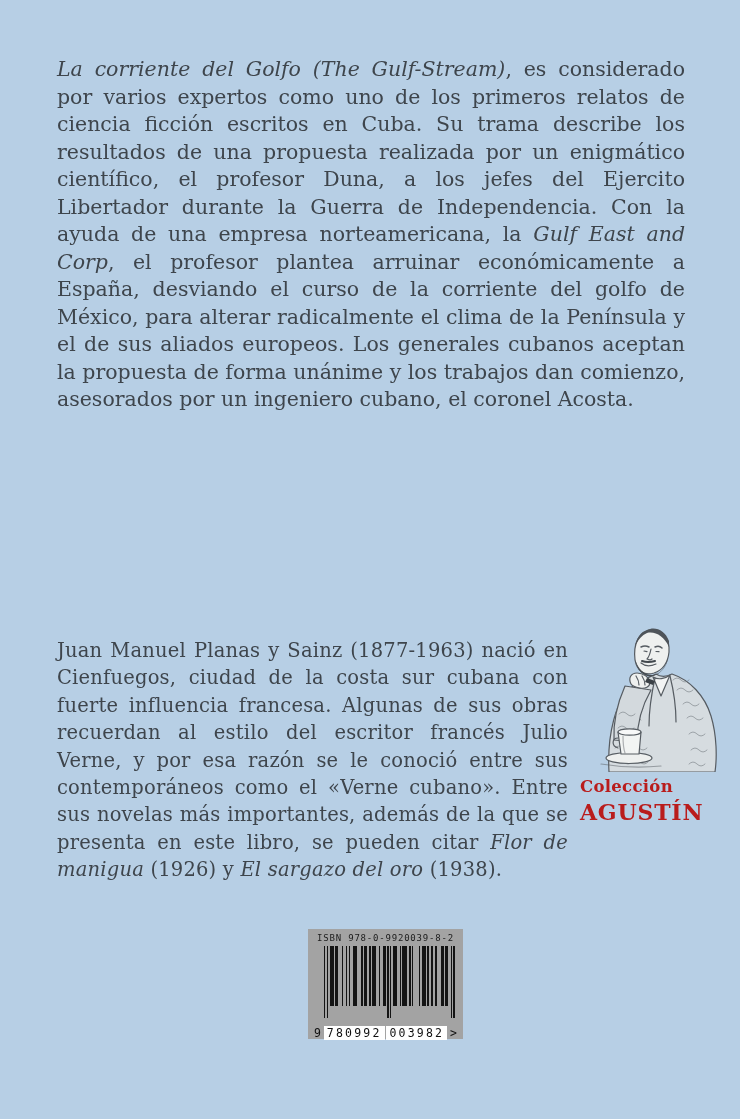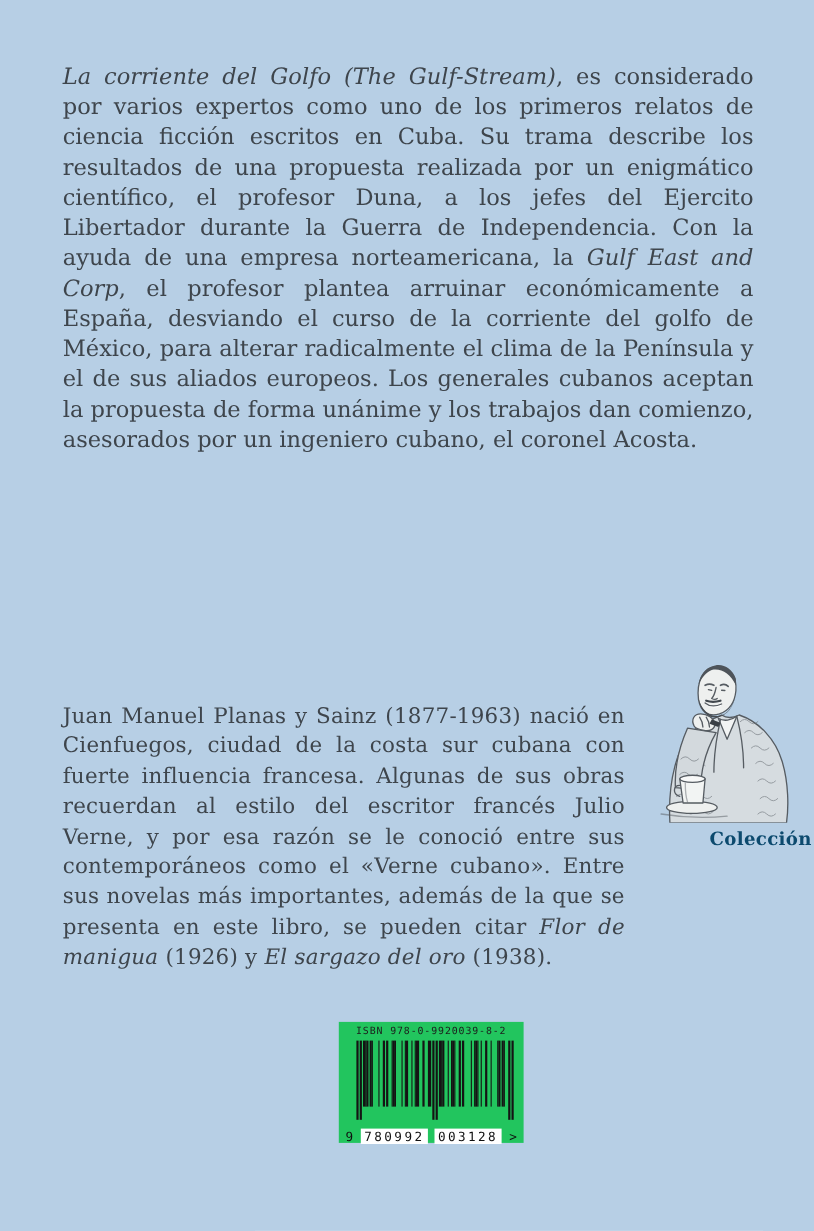--- a/index.html
+++ b/index.html
@@ -27,41 +27,41 @@
     left: 57px; top: 621px; width: 511px;
     font-size: 19.5px;
     line-height: 27.4px;
     letter-spacing: 0.2px;
     text-align: justify;
     margin-top: 16px;
   }
   .bio p { margin: 0; }
   .collection {
     position: absolute;
-    left: 580px; top: 592px; width: 158px;
-    text-align: right;
-    color: #0c4a6e;
+    left: 580px; top: 616px; width: 158px;
+    text-align: left;
+    color: #b91c1c;
   }
   .collection svg { display: block; margin: 0 auto; }
   .col-label {
     font-weight: bold;
     font-size: 16.5px;
     margin-top: 5px;
     letter-spacing: 0.3px;
   }
   .col-name {
     font-weight: bold;
     font-size: 22px;
     margin-top: 3px;
     letter-spacing: 0.8px;
   }
   .barcode {
     position: absolute;
-    left: 308px; top: 929px; width: 168px; height: 110px;
-    background: #22c55e;
+    left: 308px; top: 929px; width: 155px; height: 110px;
+    background: #a3a3a3;
     box-sizing: border-box;
     padding: 4px 5px 5px 5px;
   }
   .isbn {
     font-family: "DejaVu Sans Mono", monospace;
     font-size: 9px;
     letter-spacing: 0.8px;
     text-align: center;
     white-space: nowrap;
     color: #1c1c1c;
@@ -157,20 +157,21 @@
 
         <ellipse cx="40" cy="142" rx="23" ry="5.5" fill="#eef0ef"></ellipse>
         <path d="M29,116 L52,116 L50,138 L32,138 Z" fill="#f2f4f3"></path>
         <ellipse cx="40.5" cy="116" rx="11.5" ry="3.2" fill="#f7f8f8"></ellipse>
         <path d="M29,122 C23,122 22,130 29,132"></path>
         <path d="M34,120 C34,128 35,134 36,137" opacity="0.45"></path>
         <path d="M12,148 Q42,153 72,150" opacity="0.5"></path>
       </g>
     </svg>
     <div class="col-label">Colección</div>
+    <div class="col-name">AGUSTÍN</div>
   </div>
 
   <div class="barcode">
     <div class="isbn">ISBN 978-0-9920039-8-2</div>
     <div class="bars" id="bars">
         <div class="module on guard"></div>
         <div class="module guard"></div>
         <div class="module on guard"></div>
         <div class="module"></div>
         <div class="module on"></div>
@@ -261,18 +262,18 @@
         <div class="module on"></div>
         <div class="module"></div>
         <div class="module"></div>
         <div class="module on guard"></div>
         <div class="module guard"></div>
         <div class="module on guard"></div>
       </div>
     <div class="digits">
       <span class="d9">9</span>
       <span class="g">780992</span>
-      <span class="g">003128</span>
+      <span class="g">003982</span>
       <span class="arrow">&gt;</span>
     </div>
   </div>
 
 </div>
 
 </body></html>

